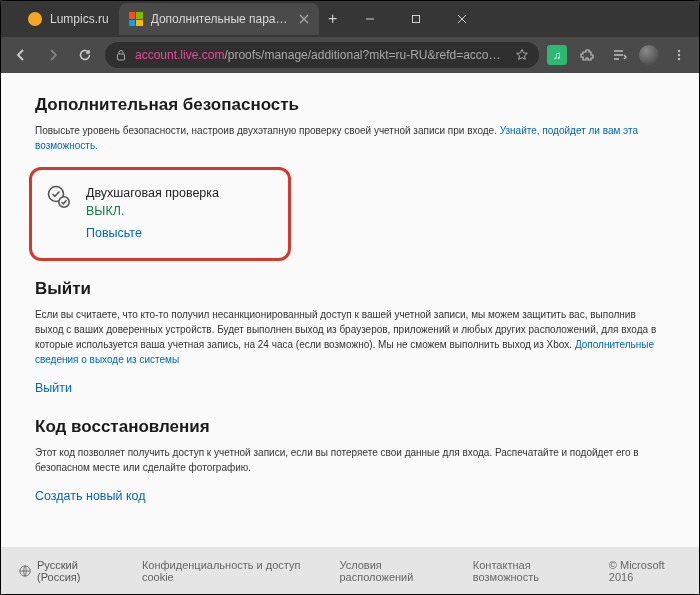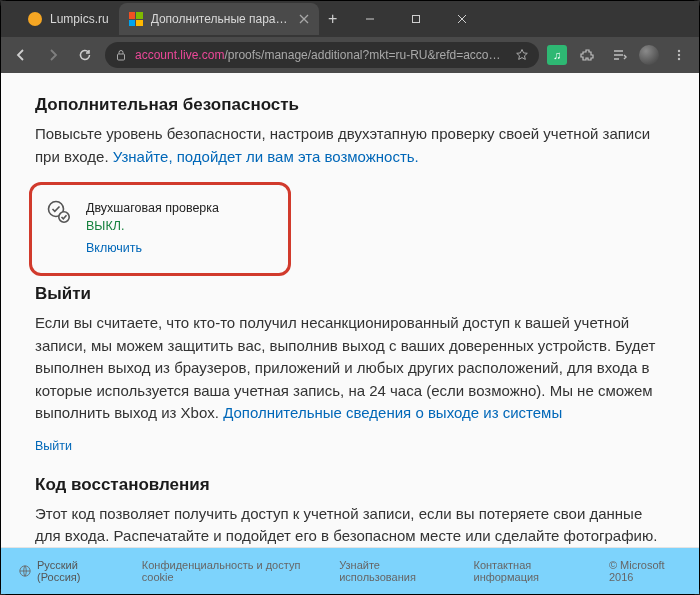--- a/index.html
+++ b/index.html
@@ -18,30 +18,30 @@
 .nav-btn.disabled{opacity:.4}
 .url-box{flex:1;height:26px;background:#2f2f2f;border-radius:13px;display:flex;align-items:center;padding:0 10px;gap:8px;color:#cfcfcf;font-size:12px;overflow:hidden}
 .url-box .lock{width:12px;height:12px}
 .url-text{white-space:nowrap;overflow:hidden;text-overflow:ellipsis;flex:1;color:#a9a9a9}
 .url-text .host{color:#ec4899}
 .ext-btn{width:24px;height:24px;display:flex;align-items:center;justify-content:center;color:#bfbfbf}
 .ext-green{width:20px;height:20px;background:#2eb873;border-radius:3px;display:flex;align-items:center;justify-content:center;color:#fff;font-size:11px}
 .avatar{width:20px;height:20px;border-radius:50%;background:radial-gradient(circle at 35% 30%,#8a8a8a,#3a3a3a)}
 .page{flex:1;background:#fafafa;overflow:hidden;position:relative;padding:22px 34px 0 34px;color:#202020}
 h2{font-size:17px;font-weight:600;margin:0 0 8px 0;color:#1b1b1b}
-.para{font-size:15px;line-height:1.5;color:#333;margin:0 0 14px 0}
+.para{font-size:10px;line-height:1.5;color:#333;margin:0 0 14px 0}
 .link{color:#0067b8;cursor:pointer}
-.highlight-box{border:3px solid #d13a2c;border-radius:12px;padding:14px 20px 16px 14px;display:flex;gap:14px;width:222px;margin:6px 0 8px -6px;background:#fafafa}
+.highlight-box{border:3px solid #d13a2c;border-radius:12px;padding:14px 20px 16px 14px;display:flex;gap:14px;width:222px;margin:6px 0 18px -6px;background:#fafafa}
 .hl-icon{width:26px;height:26px;color:#444;flex-shrink:0}
 .hl-text{font-size:12.5px;line-height:1.45}
 .hl-text .t1{color:#222}
 .hl-text .t2{color:#15803d}
 .signout-sec{margin-top:6px}
 .recovery-sec{}
-.footer{position:absolute;bottom:0;left:0;right:0;height:46px;border-top:1px solid #e3e3e3;display:flex;align-items:center;padding:0 18px;font-size:11px;color:#666;background:#7dd3fc}
+.footer{position:absolute;bottom:0;left:0;right:0;height:46px;border-top:1px solid #e3e3e3;display:flex;align-items:center;padding:0 18px;font-size:11px;color:#666;background:#e5e5e5}
 .footer .lang{display:flex;align-items:center;gap:6px;color:#555}
 .footer .spacer{flex:1}
 .footer .flink{margin-left:30px;color:#666}
 .footer .copy{margin-left:26px}
 .globe{width:14px;height:14px}
 .ms-logo{width:14px;height:14px;display:grid;grid-template-columns:1fr 1fr;grid-template-rows:1fr 1fr;gap:1px}
 .ms-logo span:nth-child(1){background:#f25022}
 .ms-logo span:nth-child(2){background:#7fba00}
 .ms-logo span:nth-child(3){background:#00a4ef}
 .ms-logo span:nth-child(4){background:#ffb900}
@@ -145,21 +145,21 @@
     <div class="highlight-box">
       <svg class="hl-icon" viewBox="0 0 26 26">
         <circle cx="10" cy="10" r="7.5" fill="none" stroke="#555" stroke-width="1.6"></circle>
         <path d="M6.5 10l2.3 2.3L13.5 7.5" fill="none" stroke="#555" stroke-width="1.6"></path>
         <circle cx="18" cy="18" r="5.2" fill="#fafafa" stroke="#555" stroke-width="1.6"></circle>
         <path d="M15.5 18l1.8 1.8 3.2-3.5" fill="none" stroke="#555" stroke-width="1.6"></path>
       </svg>
       <div class="hl-text">
         <div class="t1">Двухшаговая проверка</div>
         <div class="t2">ВЫКЛ.</div>
-        <div class="link" style="margin-top:4px">Включить</div>
+        <div class="link" style="margin-top:4px">Повысьте</div>
       </div>
     </div>
 
     <div class="signout-sec">
       <h2>Выйти</h2>
       <p class="para">
         <span>Если вы считаете, что кто-то получил несанкционированный доступ к вашей учетной записи, мы можем защитить вас, выполнив выход с ваших доверенных устройств. Будет выполнен выход из браузеров, приложений и любых других расположений, для входа в которые используется ваша учетная запись, на 24 часа (если возможно). Мы не сможем выполнить выход из Xbox. </span><span class="link">Дополнительные сведения о выходе из системы</span>
       </p>
       <div class="link" style="font-size:12.5px;margin-bottom:22px">Выйти</div>
     </div>
@@ -173,19 +173,19 @@
     <div class="footer">
       <div class="lang">
         <svg class="globe" viewBox="0 0 14 14">
             <circle cx="7" cy="7" r="6" fill="none" stroke="#666" stroke-width="1"></circle>
             <path d="M1 7h12M7 1c2 2 2 10 0 12M7 1c-2 2-2 10 0 12" fill="none" stroke="#666" stroke-width="1"></path>
           </svg>
         <span>Русский (Россия)</span>
       </div>
       <div class="spacer"></div>
       <span class="flink">Конфиденциальность и доступ cookie</span>
-      <span class="flink">Узнайте использования</span>
-      <span class="flink">Контактная информация</span>
+      <span class="flink">Условия расположений</span>
+      <span class="flink">Контактная возможность</span>
       <span class="flink copy">© Microsoft 2016</span>
     </div>
 
   </div>
 </div>
 
 </body></html>

